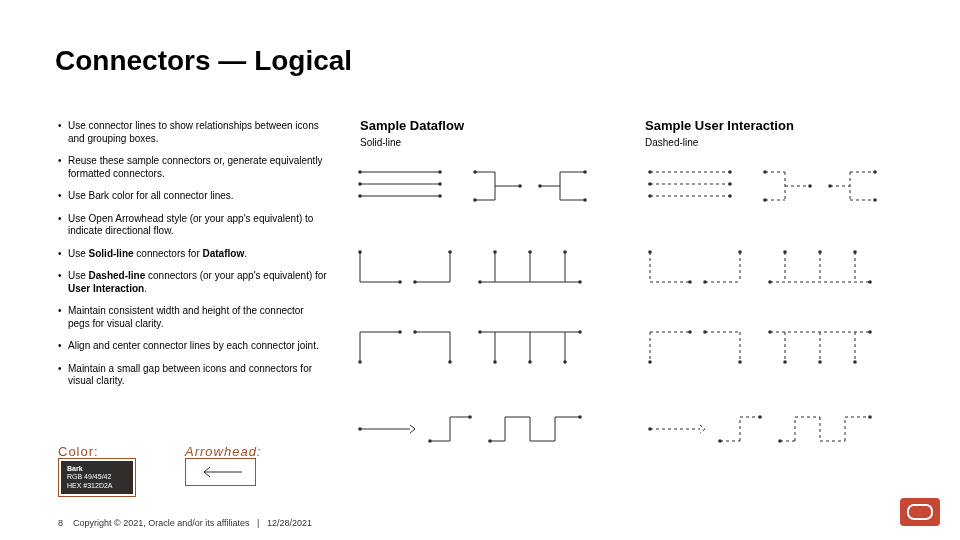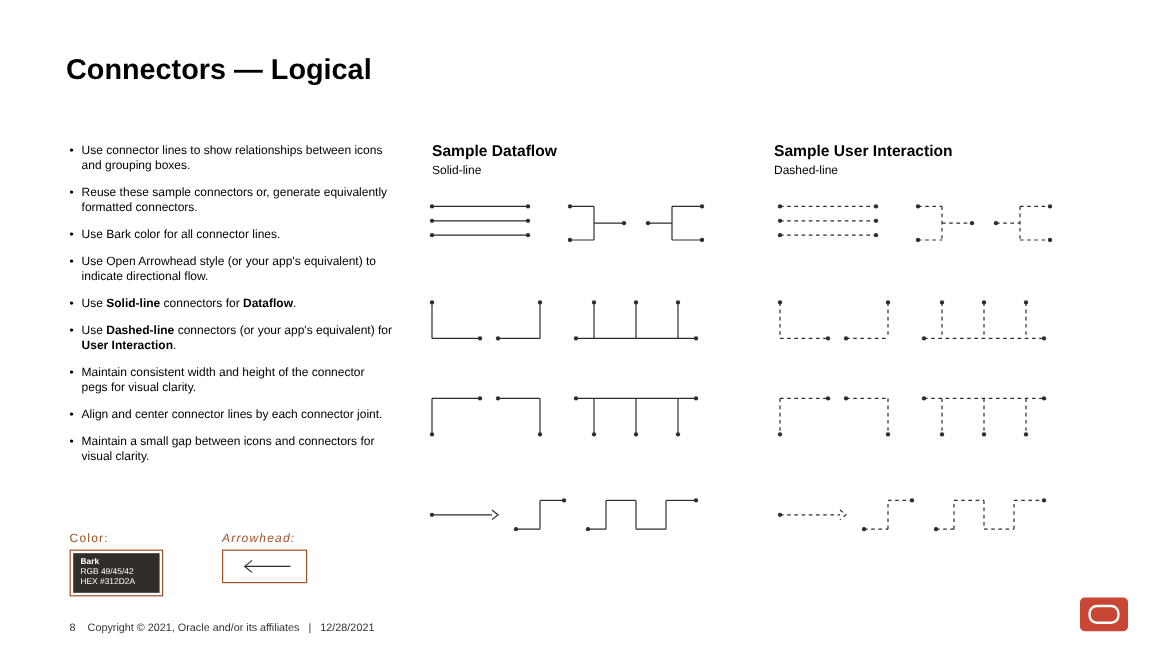--- a/index.html
+++ b/index.html
@@ -15,21 +15,21 @@
   .slide {
     position: relative;
     width: 960px;
     height: 540px;
     box-sizing: border-box;
   }
   .title {
     position: absolute;
     left: 55px;
     top: 45px;
-    font-size: 24px;
+    font-size: 28px;
     font-weight: bold;
   }
   .bullets {
     position: absolute;
     left: 58px;
     top: 120px;
     width: 270px;
     font-size: 10px;
     line-height: 1.25;
   }
@@ -44,21 +44,21 @@
     margin-bottom: 10px;
   }
   .bullets li::before {
     content: "•";
     position: absolute;
     left: 0;
     top: 0;
   }
   .section-label {
     position: absolute;
-    font-size: 10px;
+    font-size: 13px;
     color: #a05028;
     letter-spacing: 1px;
   }
   .swatch-group {
     position: absolute;
     left: 58px;
     top: 458px;
     display: flex;
     align-items: flex-start;
     gap: 6px;

